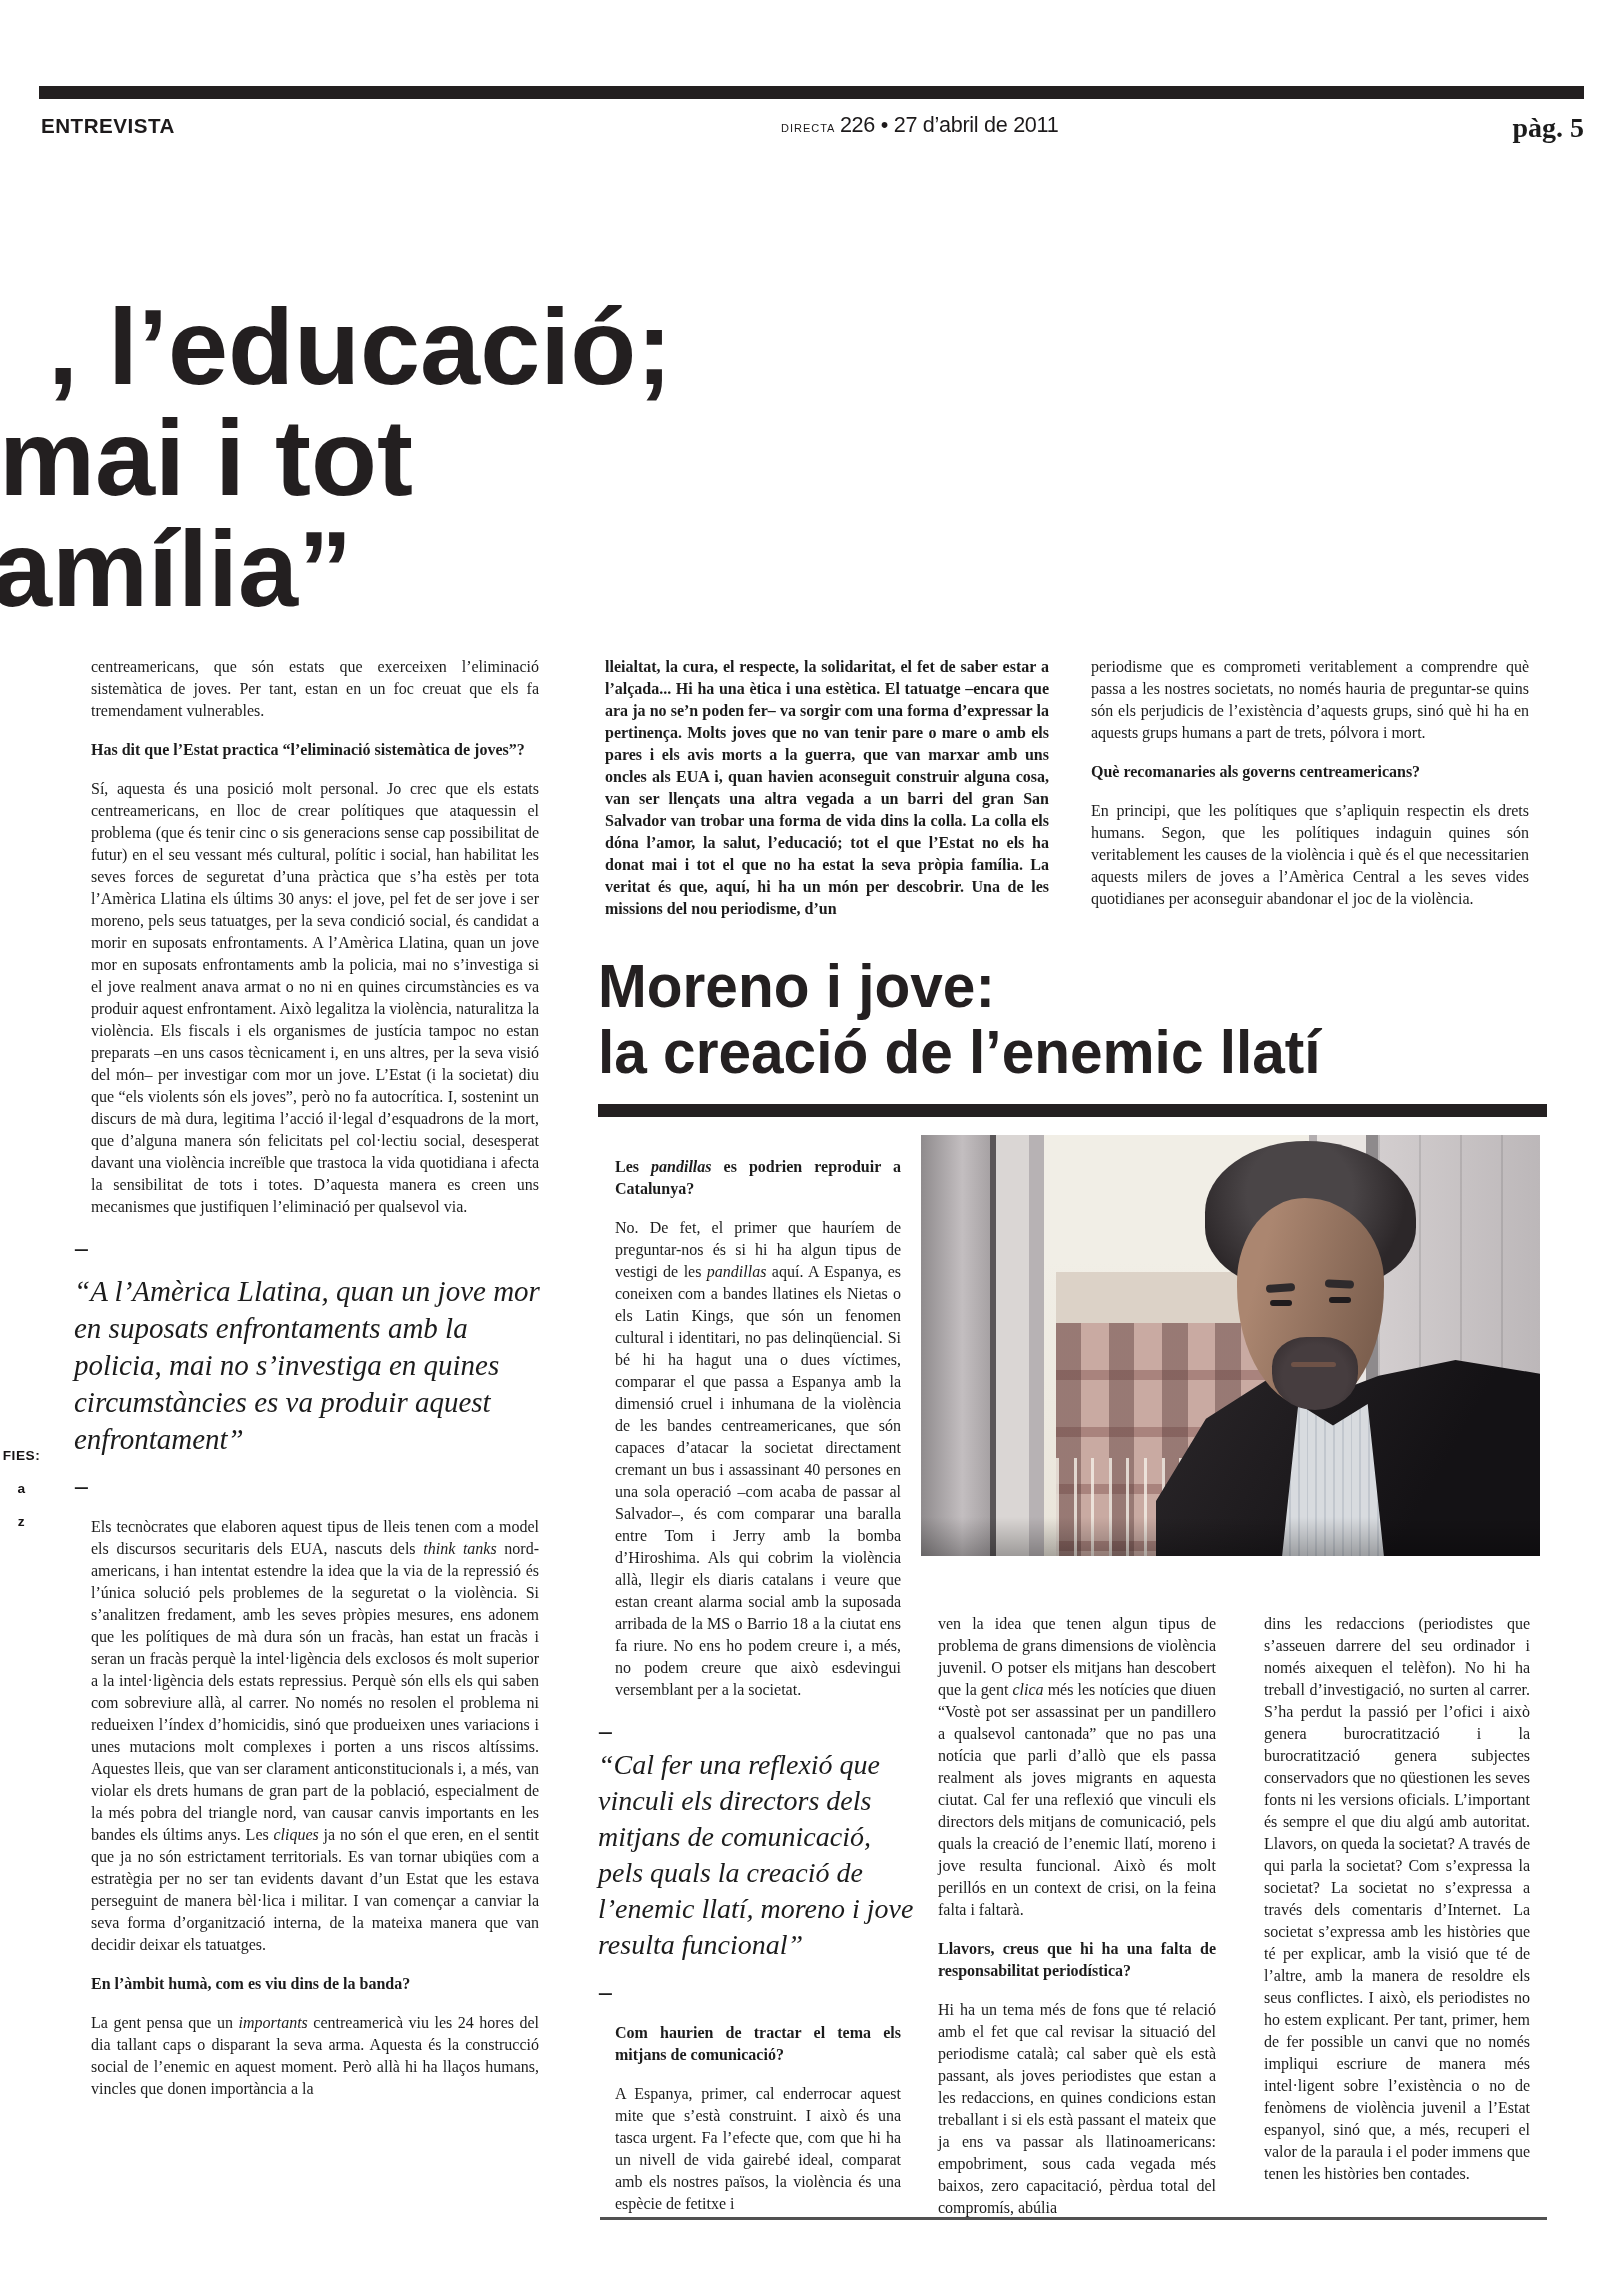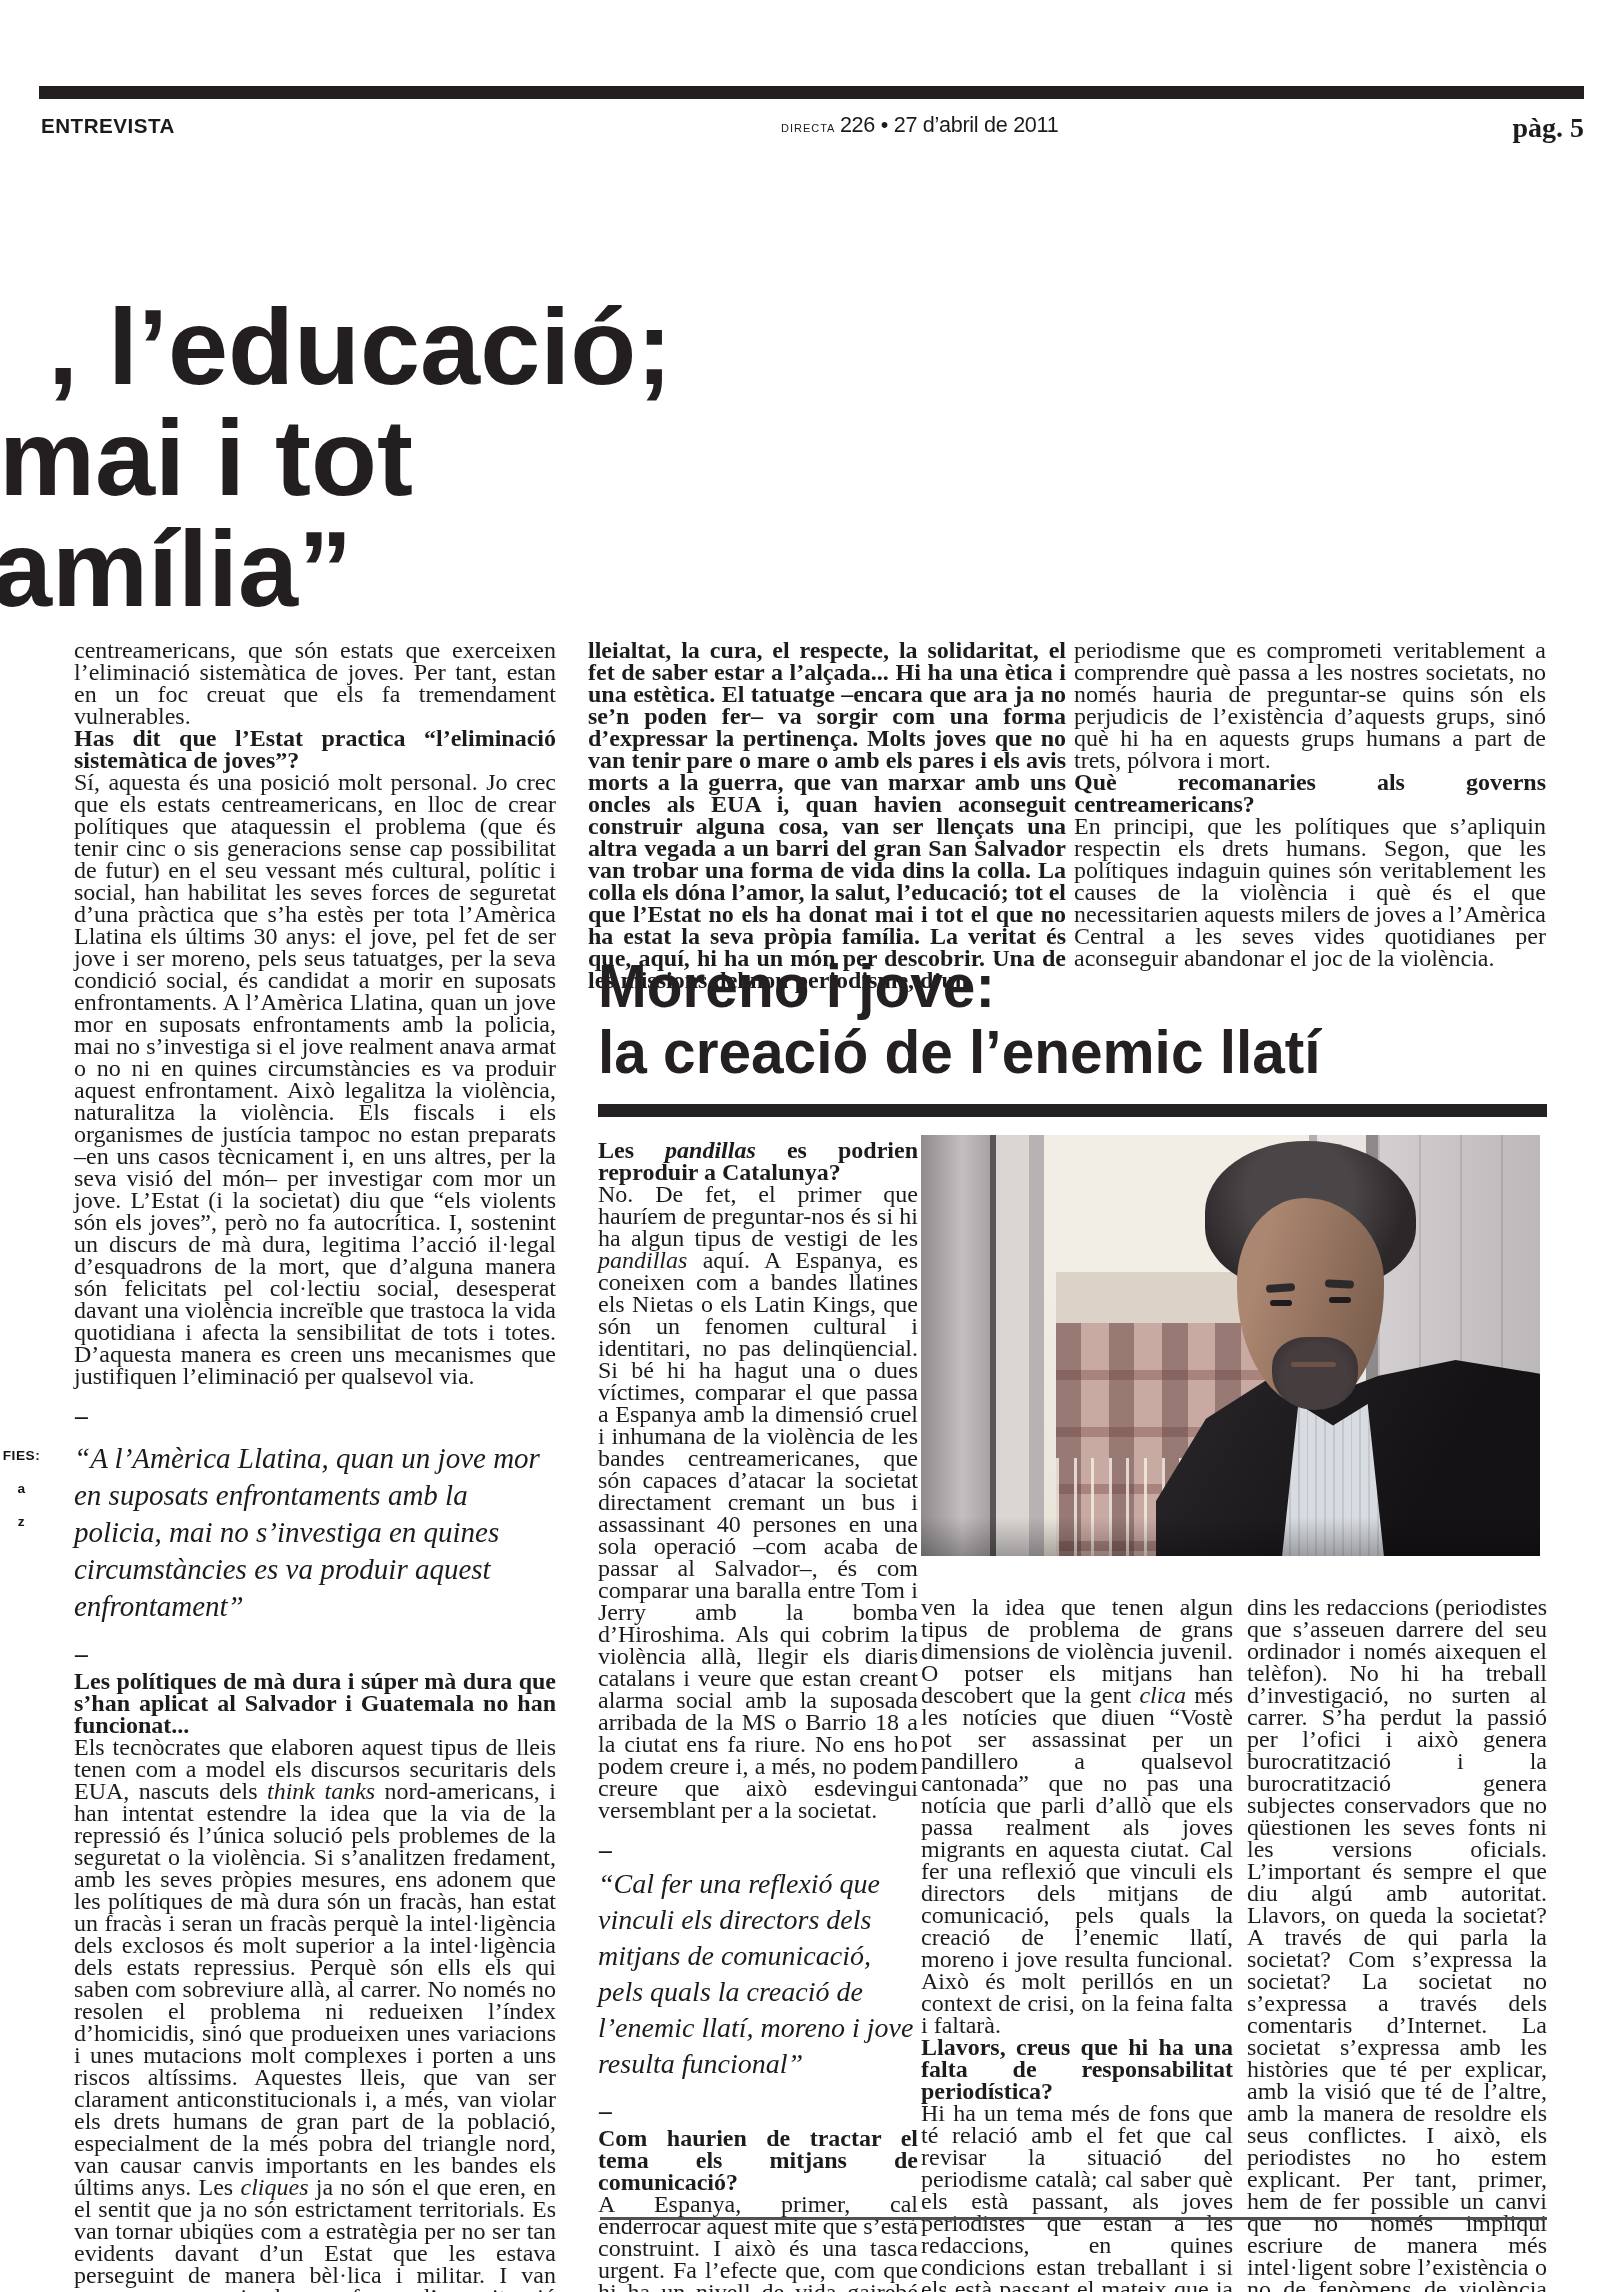--- a/index.html
+++ b/index.html
@@ -24,21 +24,21 @@
   .bq-l3{margin-left:-92px;}
 
   
   .credit{position:absolute;left:2px;top:1439px;width:39px;
           font-family:"Liberation Sans","DejaVu Sans",sans-serif;
           font-size:13.7px;font-weight:700;line-height:33px;color:#161314;letter-spacing:0.5px;text-align:center;}
   .credit div{height:33px;}
 
   
   .col{position:absolute;}
-  .col p{margin:0;font-size:24px;line-height:22px;text-align:justify;}
+  .col p{margin:17px;font-size:16px;line-height:22px;text-align:justify;}
   .col p.q{font-weight:700;}
   .col1{left:74px;top:639px;width:482px;}
   .col2{left:588px;top:639px;width:478px;font-weight:bold;}
   .col3{left:1074px;top:639px;width:472px;}
   .ncolA{left:598px;top:1139px;width:320px;}
   .ncolB{left:921px;top:1596px;width:312px;}
   .ncolC{left:1247px;top:1596px;width:300px;}
   .dash{font-weight:700;font-size:25.5px;line-height:25.5px;margin:15.7px 0 3.9px 1px;}
   .pq{font-style:italic;font-size:29px;line-height:37px;text-align:left;margin-top:12px;}
   .pq2{font-style:italic;font-size:28px;line-height:36px;text-align:left;margin-top:2px;}
@@ -112,21 +112,20 @@
     <div>z</div>
   </div>
 
   <div class="col col1">
     <p>centreamericans, que són estats que exerceixen l’eliminació sistemàtica de joves. Per tant, estan en un foc creuat que els fa tremendament vulnerables.</p>
     <p class="q">Has dit que l’Estat practica “l’eliminació sistemàtica de joves”?</p>
     <p>Sí, aquesta és una posició molt personal. Jo crec que els estats centreamericans, en lloc de crear polítiques que ataquessin el problema (que és tenir cinc o sis generacions sense cap possibilitat de futur) en el seu vessant més cultural, polític i social, han habilitat les seves forces de seguretat d’una pràctica que s’ha estès per tota l’Amèrica Llatina els últims 30 anys: el jove, pel fet de ser jove i ser moreno, pels seus tatuatges, per la seva condició social, és candidat a morir en suposats enfrontaments. A l’Amèrica Llatina, quan un jove mor en suposats enfrontaments amb la policia, mai no s’investiga si el jove realment anava armat o no ni en quines circumstàncies es va produir aquest enfrontament. Això legalitza la violència, naturalitza la violència. Els fiscals i els organismes de justícia tampoc no estan preparats –en uns casos tècnicament i, en uns altres, per la seva visió del món– per investigar com mor un jove. L’Estat (i la societat) diu que “els violents són els joves”, però no fa autocrítica. I, sostenint un discurs de mà dura, legitima l’acció il·legal d’esquadrons de la mort, que d’alguna manera són felicitats pel col·lectiu social, desesperat davant una violència increïble que trastoca la vida quotidiana i afecta la sensibilitat de tots i totes. D’aquesta manera es creen uns mecanismes que justifiquen l’eliminació per qualsevol via.</p>
     <div class="dash">–</div>
     <div class="pq">“A l’Amèrica Llatina, quan un jove mor en suposats enfrontaments amb la policia, mai no s’investiga en quines circumstàncies es va produir aquest enfrontament”</div>
     <div class="dash">–</div>
-    <p class="q">Les polítiques de mà dura i súper mà dura que s’han aplicat al Salvador i Guatemala no han funcionat...</p>
     <p><span>Els tecnòcrates que elaboren aquest tipus de lleis tenen com a model els discursos securitaris dels EUA, nascuts dels </span><span style="font-style: italic;">think tanks</span><span> nord-americans, i han intentat estendre la idea que la via de la repressió és l’única solució pels problemes de la seguretat o la violència. Si s’analitzen fredament, amb les seves pròpies mesures, ens adonem que les polítiques de mà dura són un fracàs, han estat un fracàs i seran un fracàs perquè la intel·ligència dels exclosos és molt superior a la intel·ligència dels estats repressius. Perquè són ells els qui saben com sobreviure allà, al carrer. No només no resolen el problema ni redueixen l’índex d’homicidis, sinó que produeixen unes variacions i unes mutacions molt complexes i porten a uns riscos altíssims. Aquestes lleis, que van ser clarament anticonstitucionals i, a més, van violar els drets humans de gran part de la població, especialment de la més pobra del triangle nord, van causar canvis importants en les bandes els últims anys. Les </span><span style="font-style: italic;">cliques</span><span> ja no són el que eren, en el sentit que ja no són estrictament territorials. Es van tornar ubiqües com a estratègia per no ser tan evidents davant d’un Estat que les estava perseguint de manera bèl·lica i militar. I van començar a canviar la seva forma d’organització interna, de la mateixa manera que van decidir deixar els tatuatges.</span></p>
     <p class="q">En l’àmbit humà, com es viu dins de la banda?</p>
     <p><span>La gent pensa que un </span><span style="font-style: italic;">importants</span><span> centreamericà viu les 24 hores del dia tallant caps o disparant la seva arma. Aquesta és la construcció social de l’enemic en aquest moment. Però allà hi ha llaços humans, vincles que donen importància a la</span></p>
   </div>
 
   <div class="col col2">
     <p>lleialtat, la cura, el respecte, la solidaritat, el fet de saber estar a l’alçada... Hi ha una ètica i una estètica. El tatuatge –encara que ara ja no se’n poden fer– va sorgir com una forma d’expressar la pertinença. Molts joves que no van tenir pare o mare o amb els pares i els avis morts a la guerra, que van marxar amb uns oncles als EUA i, quan havien aconseguit construir alguna cosa, van ser llençats una altra vegada a un barri del gran San Salvador van trobar una forma de vida dins la colla. La colla els dóna l’amor, la salut, l’educació; tot el que l’Estat no els ha donat mai i tot el que no ha estat la seva pròpia família. La veritat és que, aquí, hi ha un món per descobrir. Una de les missions del nou periodisme, d’un</p>
   </div>
 
   <div class="col col3">

